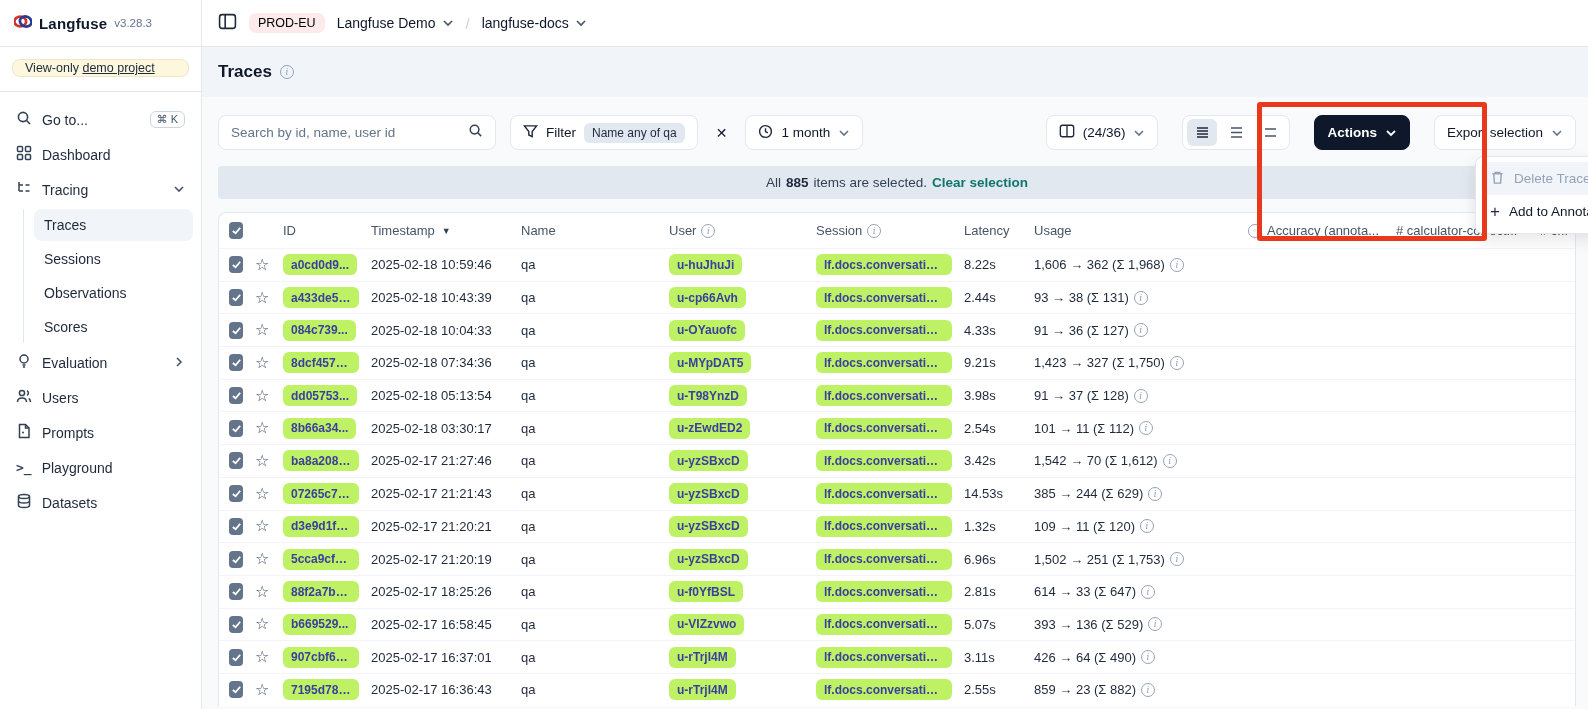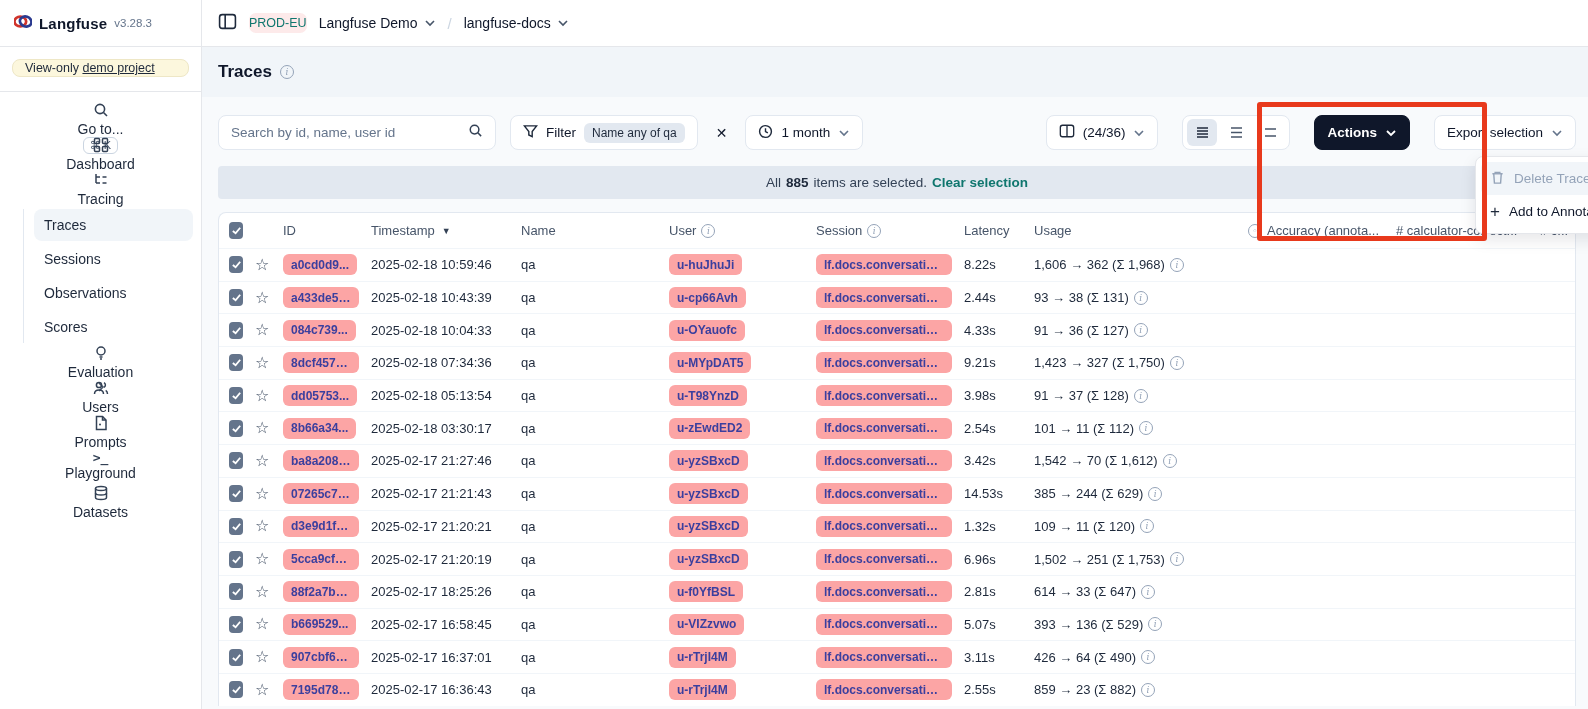--- a/index.html
+++ b/index.html
@@ -9,36 +9,36 @@
 
   
   .sidebar { position:absolute; left:0; top:0; width:202px; height:709px; background:#fff; border-right:1px solid #e5e7eb; }
   .logo-row { height:47px; display:flex; align-items:center; gap:7px; padding:0 14px; border-bottom:1px solid #e5e7eb; }
   .logo-name { font-weight:700; font-size:15px; letter-spacing:.2px; }
   .logo-ver { font-size:11.5px; color:#64748b; }
   .notice-wrap { padding:12px 12px 14px; border-bottom:1px solid #e5e7eb; }
   .notice { background:#fcf7dd; border:1px solid #eee7c6; border-radius:8px; padding:1px 12px; font-size:12.5px; color:#1e293b; }
   .notice a { color:#1e293b; text-decoration:underline; cursor:pointer; }
   .nav { padding:10px 8px; }
-  .nav-item { display:flex; align-items:center; height:35px; padding:0 8px; border-radius:8px; font-size:14px; color:#1e293b; cursor:pointer;flex-direction:column; }
+  .nav-item { display:flex; align-items:center; gap:10px; height:35px; padding:0 8px; border-radius:8px; font-size:14px; color:#1e293b; cursor:pointer; }
   .nav-item .grow { flex:1; }
   .nav-item svg { flex:0 0 auto; }
   .kbd { font-size:11px; color:#475569; border:1px solid #cbd5e1; border-radius:6px; padding:1px 6px; background:#fff; }
   .sub-wrap { display:flex; }
   .sub-line { width:1px; background:#e2e8f0; margin:2px 0 2px 15px; }
   .sub-items { flex:1; padding-left:10px; }
   .sub-item { display:flex; align-items:center; height:32px; padding:0 10px; margin:2px 0; border-radius:8px; font-size:14px; color:#1e293b; cursor:pointer; }
   .sub-item.active { background:#f1f5f9; font-weight:500; }
   .chev { color:#475569; }
   .mono-icon { font-family:"DejaVu Sans Mono",monospace; font-size:13px; font-weight:700; color:#334155; }
 
   
   .main { position:absolute; left:202px; top:0; right:0; height:709px; }
   .topbar { height:47px; background:#fff; border-bottom:1px solid #e5e7eb; display:flex; align-items:center; gap:12px; padding:0 16px; }
-  .env-badge { background:#fdeaea; color:#0f766e; font-size:12.5px; padding:3px 0; border-radius:7px; }
+  .env-badge { background:#fdeaea; color:#000000; font-size:12.5px; padding:3px 9px; border-radius:7px; }
   .crumb { display:flex; align-items:center; gap:6px; font-size:14px; font-weight:500; cursor:pointer; }
   .slash { color:#cbd5e1; font-size:15px; }
   .page-strip { height:50px; background:#f1f5f9; display:flex; align-items:center; gap:8px; padding:0 16px; }
   .page-title { font-size:17px; font-weight:700; }
   .info-o { display:inline-flex; align-items:center; justify-content:center; width:14px; height:14px; border:1.3px solid #94a3b8; border-radius:50%; color:#94a3b8; font-size:9px; font-style:italic; font-family:"DejaVu Serif",serif; }
   .content { position:relative; background:#f8fafc; height:612px; padding:18px 12px 0 16px; }
 
   
   .toolbar { display:flex; justify-content:space-between; align-items:center; }
   .tleft { display:flex; align-items:center; gap:14px; }
@@ -62,21 +62,21 @@
   
   .table { margin-top:13px; background:#fff; border:1px solid #e2e8f0; border-bottom:none; border-radius:8px 8px 0 0; overflow:hidden; }
   .trow { display:flex; align-items:center; height:32.7px; border-top:1px solid #f1f5f9; font-size:13px; color:#1e293b; }
   .trow.head { height:35px; border-top:none; color:#475569; font-weight:500; }
   .cell { padding:0 6px; display:flex; align-items:center; gap:5px; overflow:hidden; white-space:nowrap; }
   .c-check{ width:30px; padding-left:10px; } .c-star{ width:28px; } .c-id{ width:88px; }
   .c-ts{ width:150px; } .c-name{ width:148px; } .c-user{ width:147px; } .c-session{ width:148px; }
   .c-latency{ width:70px; } .c-usage{ width:214px; } .c-s1{ width:148px; } .c-s2{ width:144px; } .c-s3{ flex:1; }
   .checkbox { width:17px; height:17px; border-radius:4px; background:#64748b; display:inline-flex; align-items:center; justify-content:center; cursor:pointer; }
   .star { font-size:16px; color:#475569; cursor:pointer; line-height:1; }
-  .badge { background:#fca5a5; color:#3b3f9e; font-weight:700; font-size:12px; padding:3.5px 8px; border-radius:6px; cursor:pointer; max-width:100%; overflow:hidden; text-overflow:ellipsis; }
+  .badge { background:#bef264; color:#3b3f9e; font-weight:700; font-size:12px; padding:3.5px 8px; border-radius:6px; cursor:pointer; max-width:100%; overflow:hidden; text-overflow:ellipsis; }
   .sort { font-size:9px; color:#334155; margin-left:2px; }
   .usage-txt { overflow:hidden; text-overflow:ellipsis; }
   .head .cell { text-overflow:ellipsis; }
 
   
   .menu { position:absolute; left:1273px; top:156px; width:187px; background:#fff; border:1px solid #e5e7eb; border-radius:8px; box-shadow:0 6px 16px rgba(15,23,42,.10); padding:5px; z-index:50; }
   .menu-item { display:flex; align-items:center; gap:9px; height:33px; padding:0 9px; border-radius:6px; font-size:13.5px; color:#0f172a; cursor:pointer; white-space:nowrap; }
   .menu-item.disabled { background:#f1f5f9; color:#94a3b8; }
   .plus-glyph { font-size:17px; font-weight:500; color:#1e293b; width:15px; text-align:center; }
   .red-rect { position:absolute; left:1257px; top:102px; width:230px; height:139px; border:5px solid #e8391c; border-radius:3px; z-index:60; pointer-events:none; }

